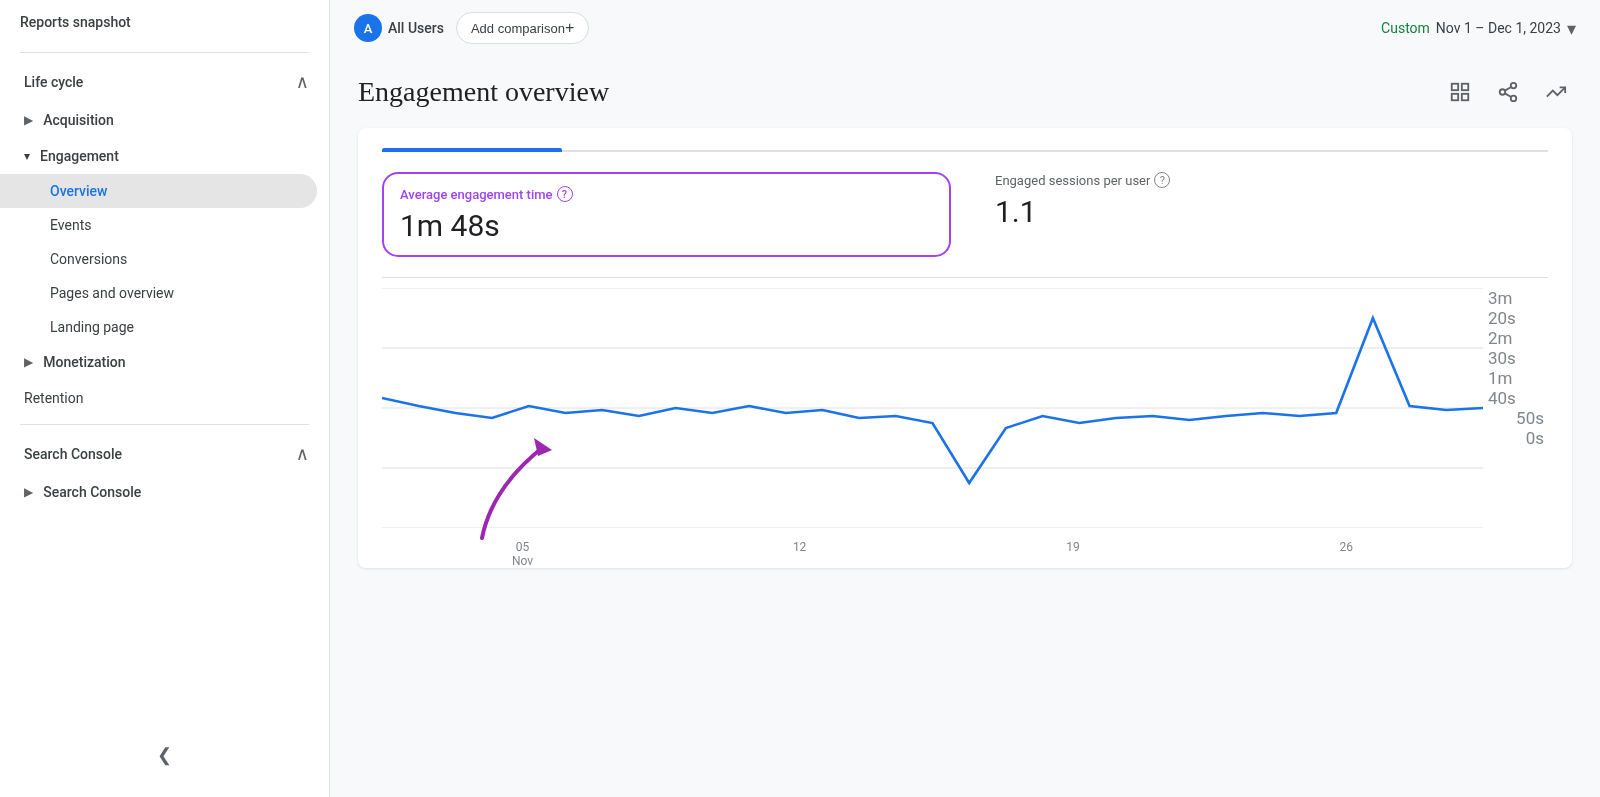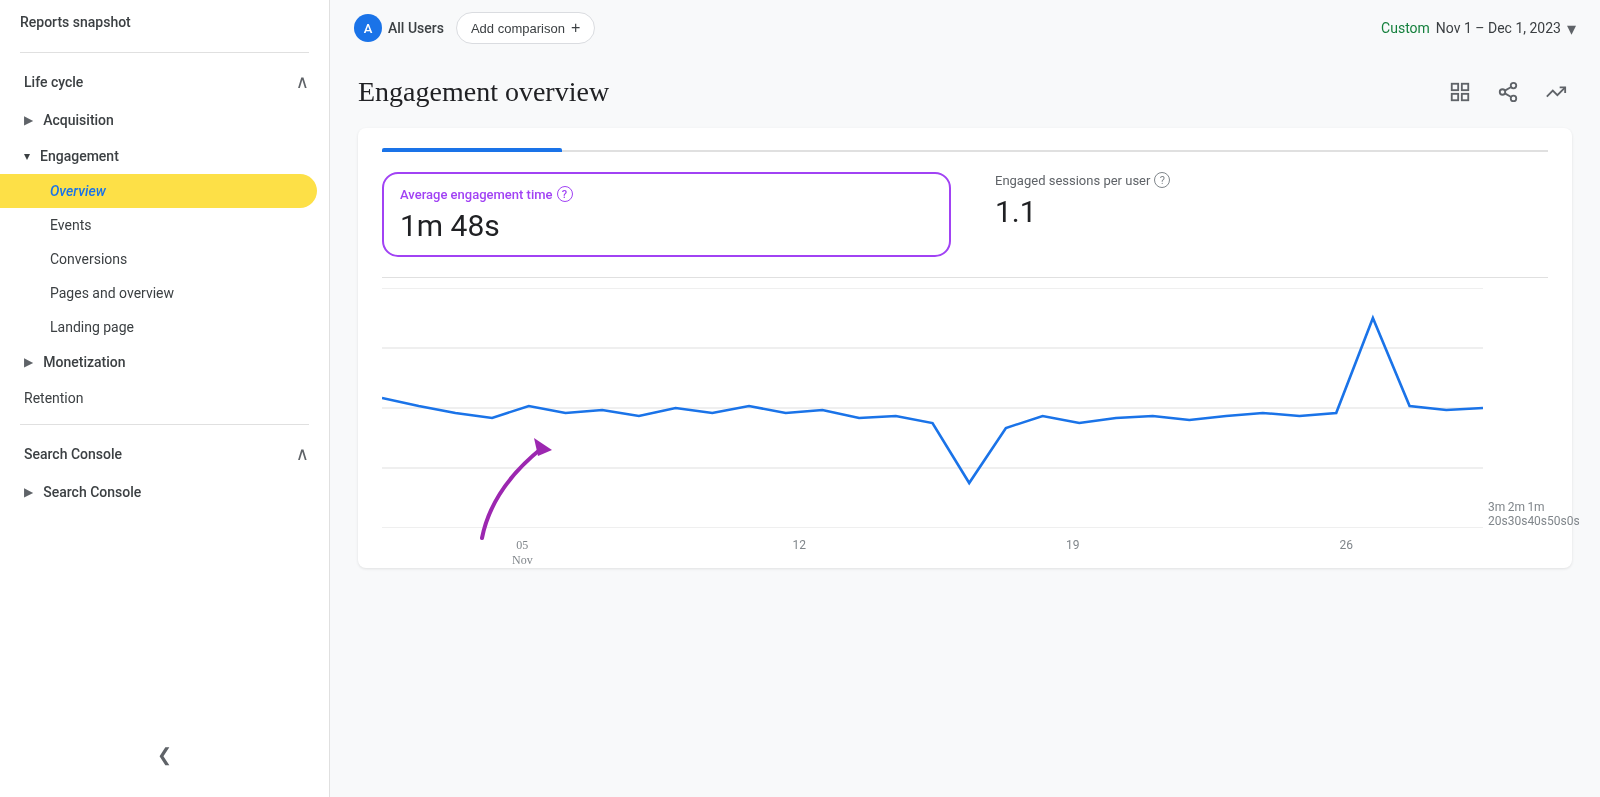--- a/index.html
+++ b/index.html
@@ -34,21 +34,21 @@
     .sidebar-sub-item {
       padding-left: 50px;
       padding-top: 9px;
       padding-bottom: 9px;
       cursor: pointer;
       font-size: 14px;
       color: #3c4043;
       border-radius: 0 24px 24px 0;
       margin-right: 12px;
     }
-    .sidebar-sub-item.active { background: #fde047; color: #1a73e8; font-weight: 500; font-style: italic; }
+    .sidebar-sub-item.active { background: #e5e5e5; color: #1a73e8; font-weight: 500; }
     .sidebar-divider { height: 1px; background: #e0e0e0; margin: 8px 20px; }
     .sidebar-group-header {
       display: flex;
       align-items: center;
       justify-content: space-between;
       padding: 10px 20px 10px 24px;
       cursor: pointer;
       font-size: 14px;
       font-weight: 500;
       color: #3c4043;
@@ -98,21 +98,20 @@
       display: flex;
       align-items: center;
       gap: 6px;
       font-size: 14px;
       font-weight: 500;
       color: #3c4043;
     }
     .add-comparison-btn {
       display: flex;
       align-items: center;
-      gap: 6px;
       border: 1px solid #dadce0;
       border-radius: 20px;
       padding: 6px 14px;
       font-size: 13px;
       color: #3c4043;
       cursor: pointer;
       background: #fff;
     }
     .date-range {
       margin-left: auto;
@@ -203,22 +202,23 @@
       width: 100%;
       height: 290px;
       padding: 16px 0 0 0;
     }
     .chart-y-labels {
       position: absolute;
       right: 0;
       top: 10px;
       bottom: 40px;
       display: flex;
+      flex-direction: column;
       align-items: flex-end;
-      font-size: 12px;
+      font-size: 17px;
       color: #80868b;
       padding-right: 4px;
       width: 60px;
     }
     .chart-svg-wrap {
       position: absolute;
       left: 0;
       right: 65px;
       top: 10px;
       bottom: 40px;
@@ -450,21 +450,21 @@
                 910,125
                 945,30
                 980,118
                 1015,122
                 1050,120
               "></polyline>
           </svg>
         </div>
 
         <div class="chart-x-labels">
-          <div class="x-label" style="text-align:center;font-family:Liberation Serif, serif;">
+          <div class="x-label" style="text-align:center;">
             <div>05</div>
             <div>Nov</div>
           </div>
           <div class="x-label" style="text-align:center;">
             <div>12</div>
           </div>
           <div class="x-label" style="text-align:center;">
             <div>19</div>
           </div>
           <div class="x-label" style="text-align:center;">

